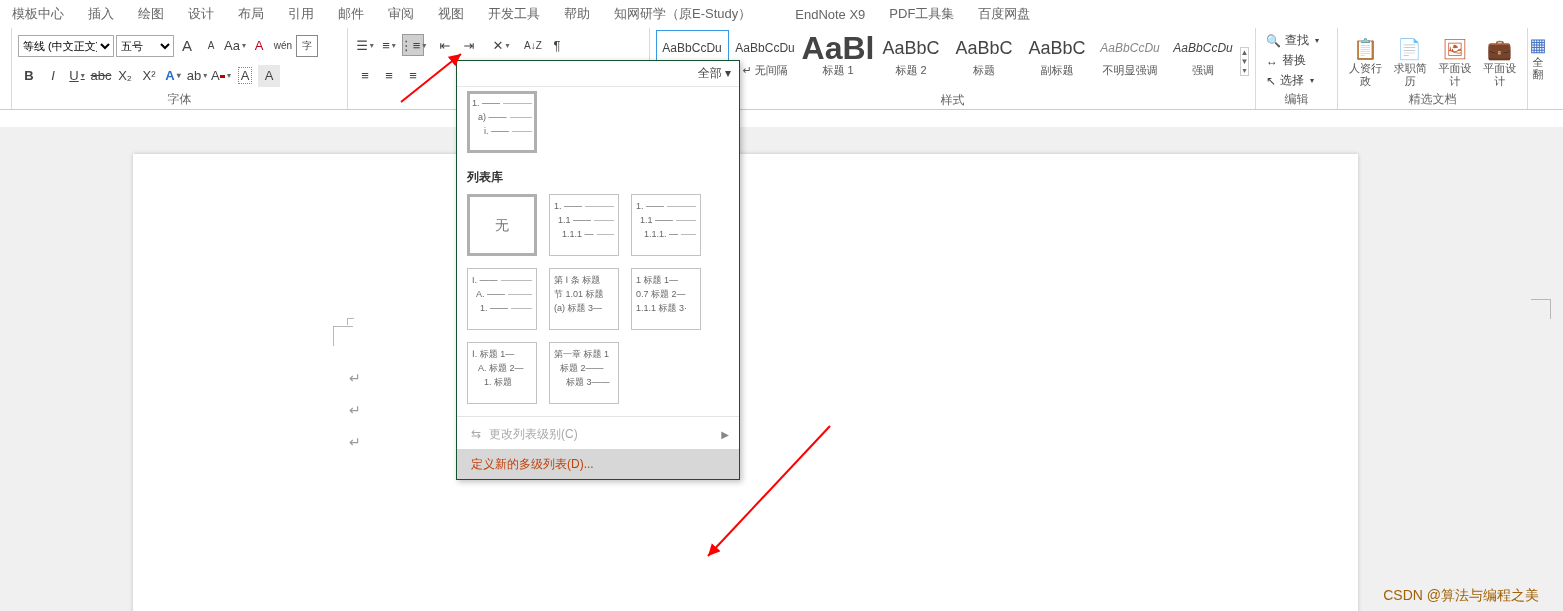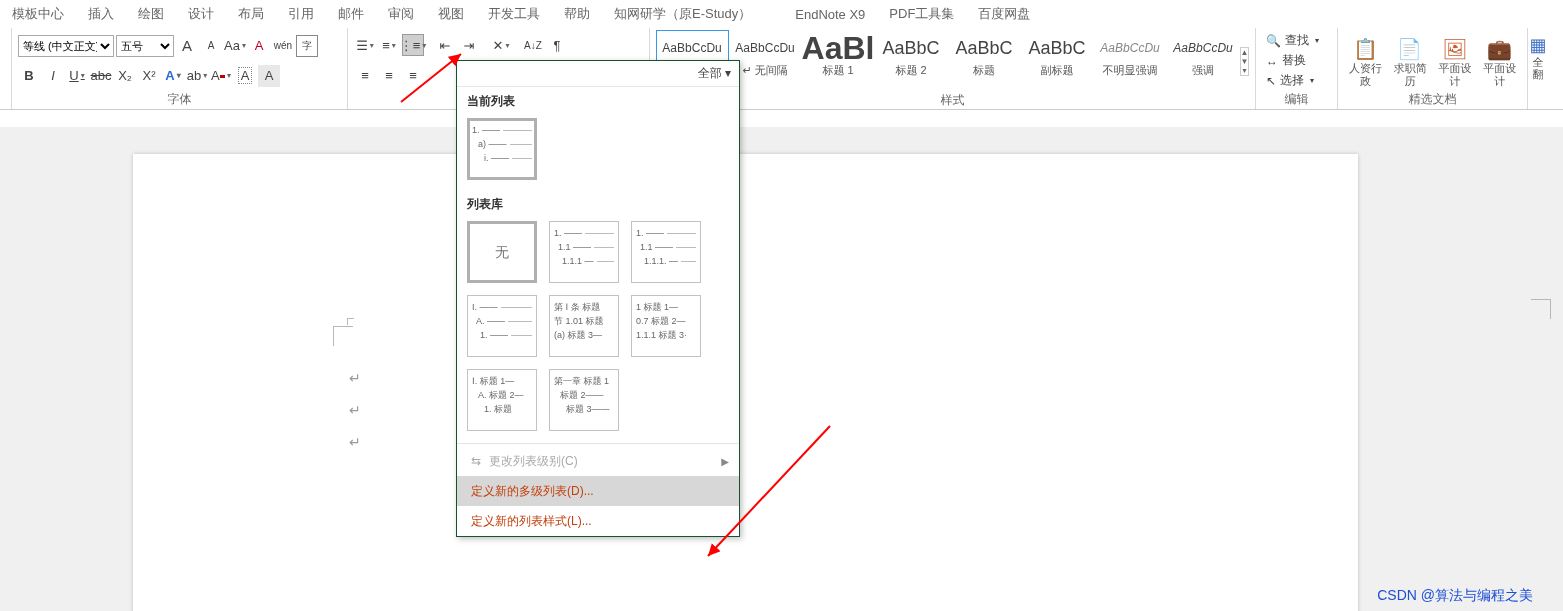--- a/index.html
+++ b/index.html
@@ -73,21 +73,21 @@
 
 .doc-area { position: absolute; top: 127px; left: 0; right: 0; bottom: 0; background: #f0f0f0; }
 .page { position: absolute; top: 27px; left: 133px; width: 1225px; height: 1600px; background: #fff; box-shadow: 0 0 4px rgba(0,0,0,0.2); }
 .margin-tl { position:absolute; top:164px; left:214px; width:7px; height:7px; border-left:1px solid #b8b8b8; border-top:1px solid #b8b8b8; }
 .margin-tr { position:absolute; top:172px; right:12px; width:20px; height:20px; border-right:1px solid #b8b8b8; border-top:1px solid #b8b8b8; }
 .crlf { position:absolute; color:#9a9a9a; font-size:14px; }
 
 
 .arrow1 { position:absolute; z-index:80; pointer-events:none; }
 
-.watermark { position:absolute; right:30px; bottom:6px; font-size:14px; color:#1d4ed8; z-index:100; }
+.watermark { position:absolute; right:24px; bottom:6px; font-size:14px; color:#a16207; z-index:100; }
 
 .right-edge-group { border-right:none; }
 .trans-btn { width:20px; text-align:center; padding-top:6px; cursor:pointer; }
 .trans-btn .ic { font-size:18px; color:#4472c4; }
 
 </style>
 </head>
 <body>
 
 <div class="tabs">
@@ -275,21 +275,20 @@
     <div style="position:absolute;top:172px;left:200px;width:20px;height:20px;border-left:1px solid #b8b8b8;border-top:1px solid #b8b8b8;"></div>
     <span class="crlf" style="top:216px;left:216px">↵</span>
     <span class="crlf" style="top:248px;left:216px">↵</span>
     <span class="crlf" style="top:280px;left:216px">↵</span>
   </div>
   <div class="margin-tr"></div>
 </div>
 
 <div class="popup">
   <div class="popup-top">全部 ▾</div>
-  <div class="popup-section-title">当前列表</div>
   <div class="thumbs">
     <div class="thumb active">
       <div class="line">
           <span>1. ——</span>
           <span class="bar"></span>
         </div>
       <div class="line" style="padding-left:6px">
           <span>a) ——</span>
           <span class="bar"></span>
         </div>
@@ -392,23 +391,20 @@
     </div>
   </div>
   <hr>
   <div class="popup-item disabled">
     <span style="margin-right:8px">⇆</span>
     <span>更改列表级别(C)</span>
     <span class="chev">▶</span>
   </div>
   <div class="popup-item hover">
     <span>定义新的多级列表(D)...</span>
-  </div>
-  <div class="popup-item">
-    <span>定义新的列表样式(L)...</span>
   </div>
 </div>
 
 <svg class="arrow1" style="left:395px;top:48px" width="80" height="60">
   <defs>
       <marker id="ah1" markerWidth="8" markerHeight="8" refX="6" refY="3" orient="auto">
         <path d="M0,0 L6,3 L0,6 Z" fill="#ff0000"></path>
       </marker>
     </defs>
   <line x1="6" y1="54" x2="66" y2="6" stroke="#ff0000" stroke-width="2" marker-end="url(#ah1)"></line>

